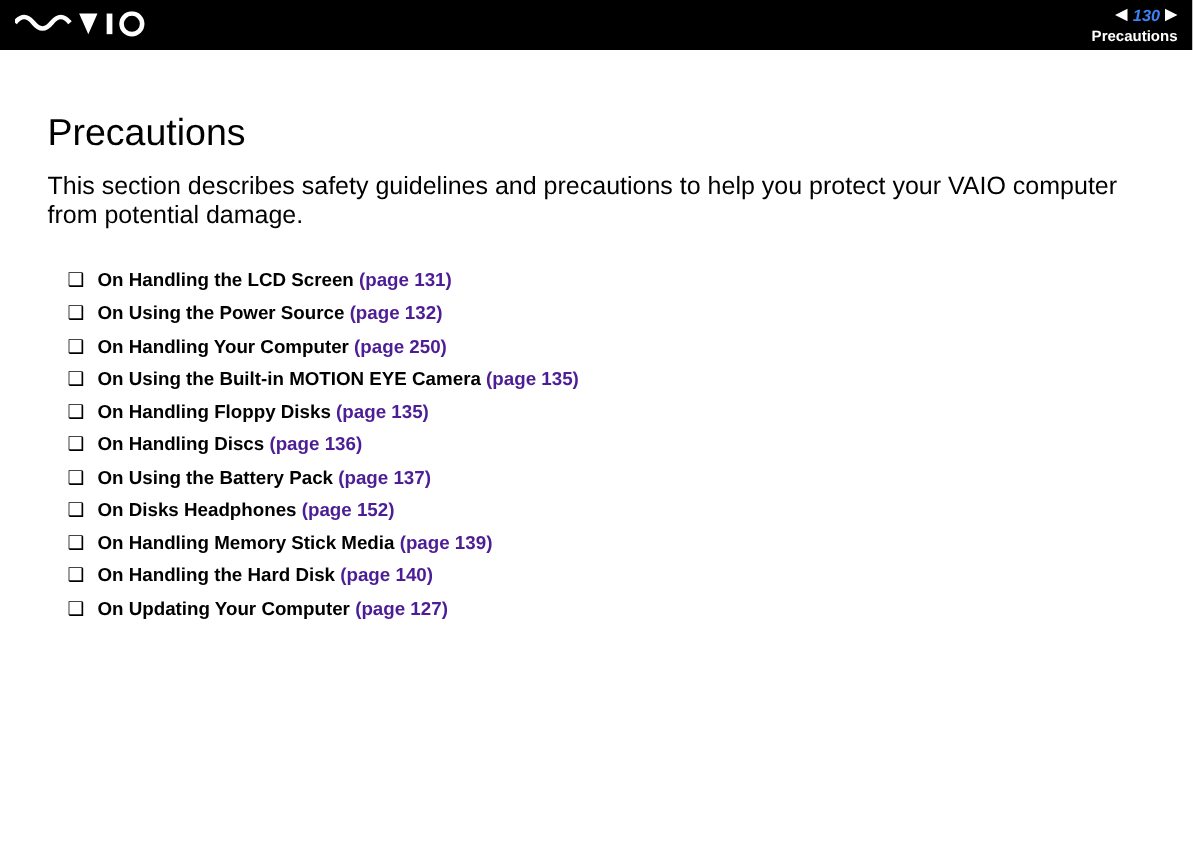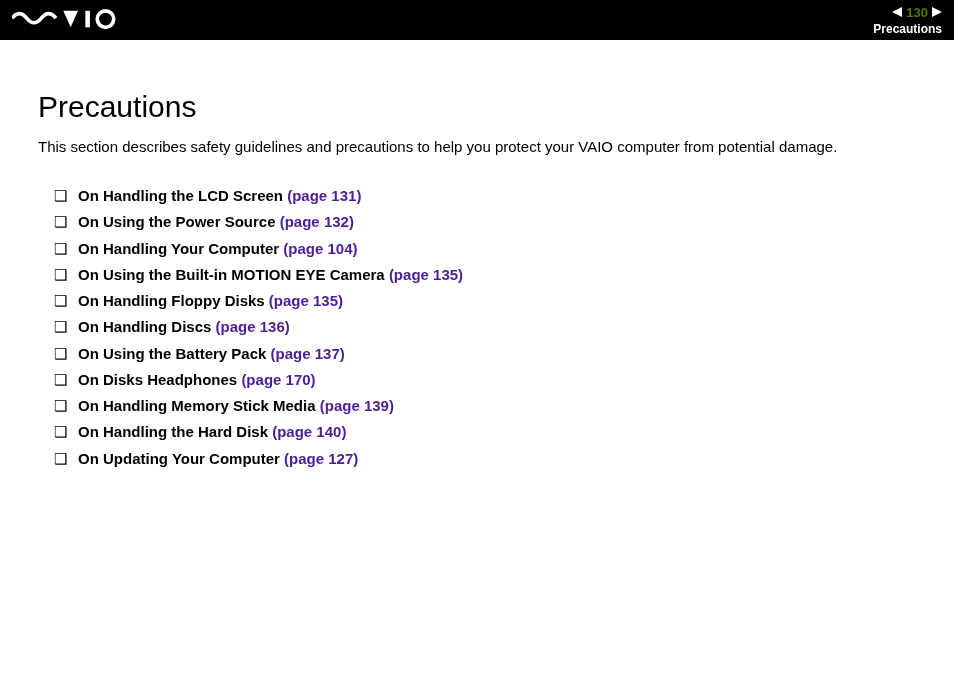--- a/index.html
+++ b/index.html
@@ -49,41 +49,42 @@
     }
     .nav-arrow-right {
       width: 0;
       height: 0;
       border-top: 5px solid transparent;
       border-bottom: 5px solid transparent;
       border-left: 10px solid white;
       cursor: pointer;
     }
     .page-number {
-      color: #4d7c0f;
+      color: #3b82f6;
       font-weight: bold;
+      font-style: italic;
       font-size: 13px;
       padding: 0 2px;
     }
     .breadcrumb {
       color: white;
       font-size: 12px;
       font-weight: bold;
       margin-top: 2px;
     }
     .content {
       padding: 50px 38px 0 38px;
     }
     .page-title {
       font-size: 30px;
       font-weight: normal;
       margin-bottom: 14px;
     }
     .intro-text {
-      font-size: 15px;
+      font-size: 20px;
       margin-bottom: 28px;
     }
     .toc-list {
       list-style: none;
       padding-left: 16px;
     }
     .toc-item {
       font-size: 15px;
       font-weight: bold;
       line-height: 1.75;
@@ -122,23 +123,23 @@
     <div class="breadcrumb">Precautions</div>
   </div>
 </div>
 
 <div class="content">
   <h1 class="page-title">Precautions</h1>
   <p class="intro-text">This section describes safety guidelines and precautions to help you protect your VAIO computer from potential damage.</p>
   <ul class="toc-list">
     <li class="toc-item"><span>On Handling the LCD Screen </span><span class="page-link">(page 131)</span></li>
     <li class="toc-item"><span>On Using the Power Source </span><span class="page-link">(page 132)</span></li>
-    <li class="toc-item"><span>On Handling Your Computer </span><span class="page-link">(page 104)</span></li>
+    <li class="toc-item"><span>On Handling Your Computer </span><span class="page-link">(page 250)</span></li>
     <li class="toc-item"><span>On Using the Built-in MOTION EYE Camera </span><span class="page-link">(page 135)</span></li>
     <li class="toc-item"><span>On Handling Floppy Disks </span><span class="page-link">(page 135)</span></li>
     <li class="toc-item"><span>On Handling Discs </span><span class="page-link">(page 136)</span></li>
     <li class="toc-item"><span>On Using the Battery Pack </span><span class="page-link">(page 137)</span></li>
-    <li class="toc-item"><span>On Disks Headphones </span><span class="page-link">(page 170)</span></li>
+    <li class="toc-item"><span>On Disks Headphones </span><span class="page-link">(page 152)</span></li>
     <li class="toc-item"><span>On Handling Memory Stick Media </span><span class="page-link">(page 139)</span></li>
     <li class="toc-item"><span>On Handling the Hard Disk </span><span class="page-link">(page 140)</span></li>
     <li class="toc-item"><span>On Updating Your Computer </span><span class="page-link">(page 127)</span></li>
   </ul>
 </div>
 
 </body></html>

